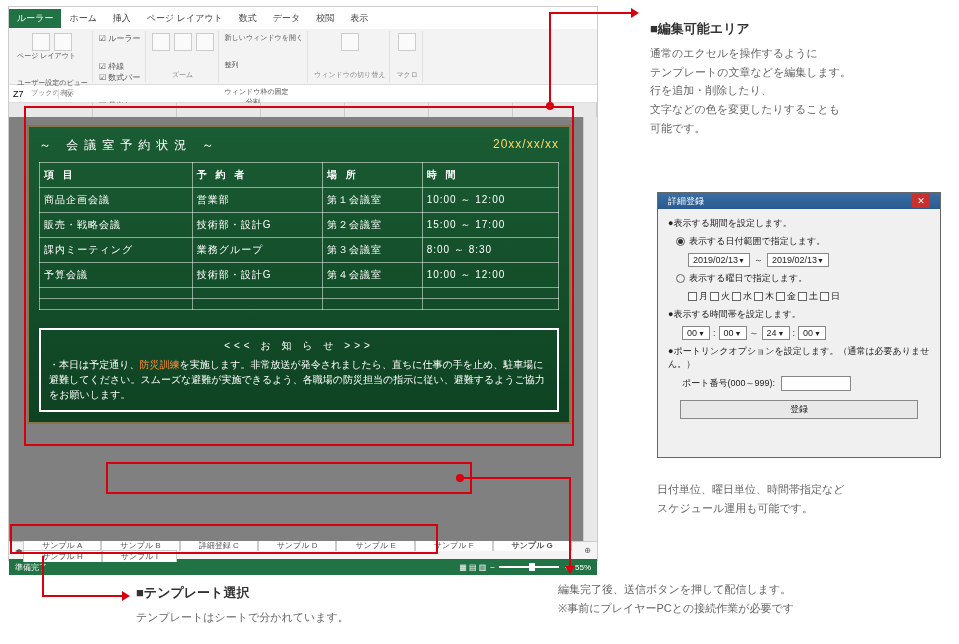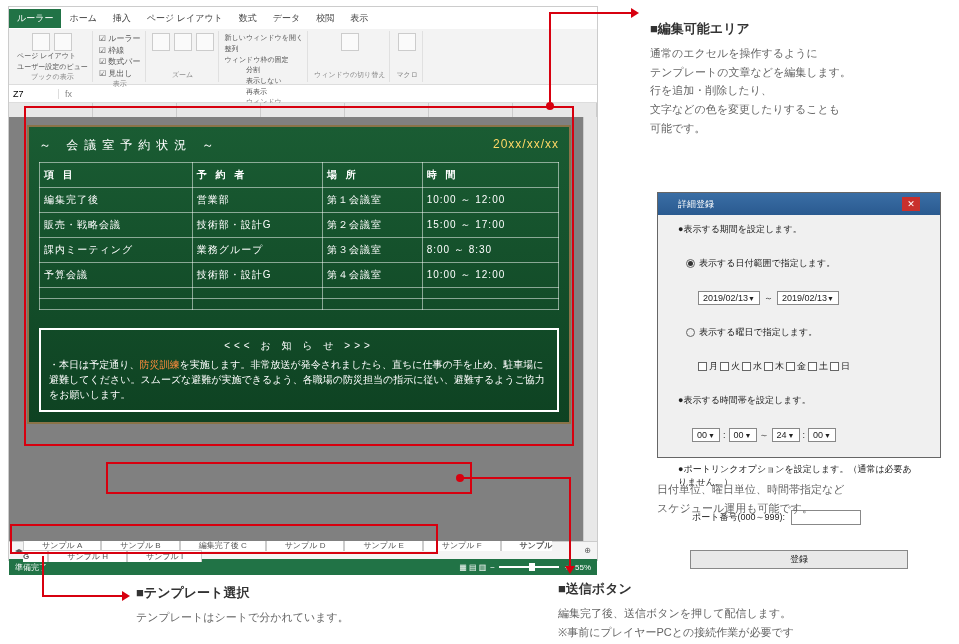--- a/index.html
+++ b/index.html
@@ -8,21 +8,21 @@
 .excel-window { position: absolute; left: 8px; top: 6px; width: 590px; height: 555px; border: 1px solid #ccc; background: #fff; }
 .excel-tabs-top { height: 22px; background: #fff; display: flex; align-items: center; font-size: 9px; }
 .excel-tabs-top .tab { padding: 3px 8px; }
 .excel-tabs-top .tab.file { background: #217346; color: #fff; }
 .excel-tabs-top .tab:not(.file) { color: #444; }
 .ribbon { height: 56px; background: #f3f3f3; border-bottom:1px solid #ddd; display:flex; gap:2px; padding:2px 4px; font-size:7px; color:#555;}
 .ribbon-group { display:flex; flex-direction:column; align-items:center; border-right:1px solid #e0e0e0; padding:2px 4px; justify-content:space-between;}
 .ribbon-group .btns{display:flex; gap:4px;}
 .ribbon-group .btn{width:18px;height:18px;border:1px solid #ccc;background:#fafafa;}
 .ribbon-group .lbl{font-size:7px;color:#888;}
-.ribbon-row{display:flex;flex-direction:column;gap:1px;}
+.ribbon-row{display:flex;flex-direction:column;gap:17px;}
 .ribbon-row span{white-space:nowrap;}
 .ck{font-size:8px;}
 .nameboxrow { height:18px; display:flex; align-items:center; border-bottom:1px solid #ddd; font-size:9px;}
 .namebox{width:50px;border-right:1px solid #ddd;padding-left:4px;}
 .fx{padding:0 6px;color:#888;}
 
 .sheet-area { position:relative; height: 438px; background:#808080; overflow:hidden;}
 .colhdr{height:14px;background:#e8e8e8;display:flex;}
 .colhdr div{flex:1;border-right:1px solid #ccc;}
 .scrollbar-v{position:absolute;right:0;top:14px;bottom:0;width:14px;background:#e8e8e8;border-left:1px solid #ccc;}
@@ -65,23 +65,23 @@
 
 .dot{position:absolute;width:8px;height:8px;border-radius:50%;background:#d7000f;}
 
 
 .label-block{position:absolute;color:#333;}
 .label-block h3{font-size:13px;font-weight:bold;margin-bottom:6px;}
 .label-block p{font-size:11px;line-height:1.7;color:#666;}
 
 
 .dialog{position:absolute;left:657px;top:192px;width:284px;height:266px;border:1px solid #666;background:#f0f0f0;font-size:9px;color:#222;}
-.dialog .titlebar{height:22px;background:linear-gradient(#3a6ea5,#2a5a90);color:#fff;display:flex;align-items:center;justify-content:space-between;padding:0 20px;font-size:9px;}
+.dialog .titlebar{height:16px;background:linear-gradient(#3a6ea5,#2a5a90);color:#fff;display:flex;align-items:center;justify-content:space-between;padding:0 10px;font-size:9px;}
 .dialog .titlebar .xbtn{width:18px;height:14px;background:#c9302c;color:#fff;text-align:center;line-height:14px;font-size:9px;}
-.dialog .body{padding:8px 20px;display:flex;flex-direction:column;gap:21px;}
+.dialog .body{padding:8px 10px;display:flex;flex-direction:column;gap:5px;}
 .dialog .section-h{font-size:9px;}
 .radio{display:flex;align-items:center;gap:4px;margin-left:8px;}
 .radio .r{width:9px;height:9px;border:1px solid #666;border-radius:50%;display:flex;align-items:center;justify-content:center;}
 .radio .r.selected::after{content:'';width:5px;height:5px;border-radius:50%;background:#333;}
 .date-row{display:flex;gap:4px;align-items:center;margin-left:20px;}
 .combo{border:1px solid #888;background:#fff;padding:1px 4px;min-width:60px;display:flex;justify-content:space-between;align-items:center;}
 .combo .v{font-size:9px;}
 .combo .dd{font-size:7px;}
 .daysrow{display:flex;gap:2px;margin-left:20px;flex-wrap:wrap;}
 .daysrow label{display:flex;align-items:center;gap:2px;}
@@ -191,21 +191,21 @@
           <thead>
               <tr>
             <th>項 目</th>
             <th>予 約 者</th>
             <th>場 所</th>
             <th>時 間</th>
           </tr>
             </thead>
           <tbody id="board-rows">
               <tr>
-                <td>編集完了後</td>
+                <td>商品企画会議</td>
                 <td>営業部</td>
                 <td>第１会議室</td>
                 <td>10:00 ～ 12:00</td>
               </tr>
               <tr>
                 <td>販売・戦略会議</td>
                 <td>技術部・設計G</td>
                 <td>第２会議室</td>
                 <td>15:00 ～ 17:00</td>
               </tr>
@@ -242,21 +242,21 @@
           </div>
         </div>
       </div>
 
     </div>
   </div>
 
   <div class="sheet-tabs">
     <span>◂</span>
     <span>▸</span>
-    <span id="sheet-tabs-holder"><span class="st">サンプル A</span><span class="st">サンプル B</span><span class="st">編集完了後 C</span><span class="st">サンプル D</span><span class="st">サンプル E</span><span class="st">サンプル F</span><span class="st active">サンプル G</span><span class="st">サンプル H</span><span class="st">サンプル I</span></span>
+    <span id="sheet-tabs-holder"><span class="st">サンプル A</span><span class="st">サンプル B</span><span class="st">詳細登録 C</span><span class="st">サンプル D</span><span class="st">サンプル E</span><span class="st">サンプル F</span><span class="st active">サンプル G</span><span class="st">サンプル H</span><span class="st">サンプル I</span></span>
     <span class="plus">⊕</span>
   </div>
 
   <div class="statusbar">
     <span>準備完了</span>
     <div class="zoom-ctl">
       <span>▦ ▤ ▥</span>
       <span>−</span>
       <span class="slider"></span>
       <span>＋</span>
@@ -360,16 +360,15 @@
   <p style="white-space:pre-line">日付単位、曜日単位、時間帯指定など
 スケジュール運用も可能です。</p>
 </div>
 
 <div class="label-block" style="left:136px;top:584px;width:300px">
   <h3>■テンプレート選択</h3>
   <p>テンプレートはシートで分かれています。</p>
 </div>
 
 <div class="label-block" style="left:558px;top:580px;width:380px">
-  <h3>■送信ボタン</h3>
   <p style="white-space:pre-line">編集完了後、送信ボタンを押して配信します。
 ※事前にプレイヤーPCとの接続作業が必要です</p>
 </div>
 
 </body></html>

